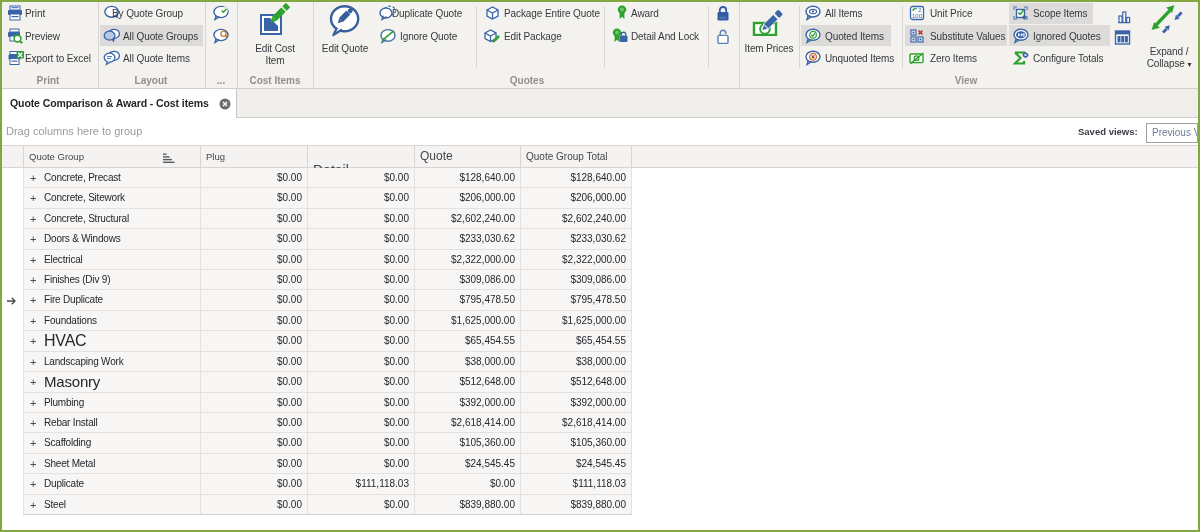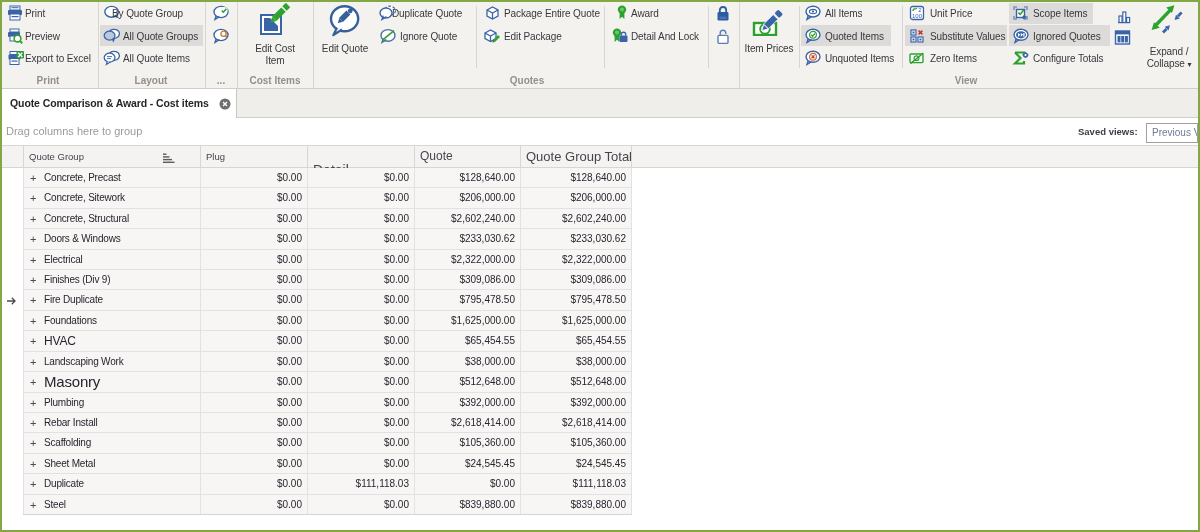--- a/index.html
+++ b/index.html
@@ -351,21 +351,21 @@
 <div class="a" style="left:23px;top:146px;width:1px;height:21px;background:#d8d5d2"></div>
 <div class="a" style="left:200px;top:146px;width:1px;height:21px;background:#d8d5d2"></div>
 <div class="a" style="left:307px;top:146px;width:1px;height:21px;background:#d8d5d2"></div>
 <div class="a" style="left:414px;top:146px;width:1px;height:21px;background:#d8d5d2"></div>
 <div class="a" style="left:520px;top:146px;width:1px;height:21px;background:#d8d5d2"></div>
 <div class="a" style="left:631px;top:146px;width:1px;height:21px;background:#d8d5d2"></div>
 <div class="a" style="left:29px;top:146px;height:21px;line-height:21px;font-size:9.5px;color:#44444c;white-space:nowrap">Quote Group</div>
 <div class="a" style="left:206px;top:146px;height:21px;line-height:21px;font-size:9.5px;color:#44444c;white-space:nowrap">Plug</div>
 <div class="a" style="left:313px;top:160px;height:21px;line-height:21px;font-size:14px;color:#44444c;white-space:nowrap">Detail</div>
 <div class="a" style="left:420px;top:146px;height:21px;line-height:21px;font-size:12px;color:#44444c;white-space:nowrap">Quote</div>
-<div class="a" style="left:526px;top:146px;height:21px;line-height:21px;font-size:13px;color:#44444c;white-space:nowrap">Quote Group Total</div>
+<div class="a" style="left:526px;top:146px;height:21px;line-height:21px;font-size:10px;color:#44444c;white-space:nowrap">Quote Group Total</div>
 <div class="a" style="left:163px;top:153px">
     <svg width="12" height="11" viewBox="0 0 12 11">
       <g fill="#5a5a60">
         <rect x="0" y="0.5" width="3.5" height="1.4"></rect>
         <rect x="0" y="3.2" width="6.5" height="1.4"></rect>
         <rect x="0" y="5.9" width="9" height="1.4"></rect>
         <rect x="0" y="8.6" width="11.5" height="1.4"></rect>
       </g>
     </svg>
   </div>
@@ -429,21 +429,21 @@
 <div class="a" style="left:23px;top:310.87px;width:608px;height:20.41px;border-bottom:1px solid #e4e2e0">
     <span style="position:absolute;left:7px;top:0;line-height:20.41px;font-size:11px;color:#4a4a4a">+</span>
     <span style="position:absolute;left:21px;top:0;line-height:20.41px;font-size:10px;letter-spacing:-0.2px;color:#26262e;white-space:nowrap">Foundations</span>
     <span style="position:absolute;left:177px;width:102px;top:0;line-height:20.41px;font-size:10px;color:#26262e;text-align:right;display:inline-block">$0.00</span>
     <span style="position:absolute;left:284px;width:102px;top:0;line-height:20.41px;font-size:10px;color:#26262e;text-align:right;display:inline-block">$0.00</span>
     <span style="position:absolute;left:391px;width:101px;top:0;line-height:20.41px;font-size:10px;color:#26262e;text-align:right;display:inline-block">$1,625,000.00</span>
     <span style="position:absolute;left:497px;width:106px;top:0;line-height:20.41px;font-size:10px;color:#26262e;text-align:right;display:inline-block">$1,625,000.00</span>
   </div>
 <div class="a" style="left:23px;top:331.28px;width:608px;height:20.41px;border-bottom:1px solid #e4e2e0">
     <span style="position:absolute;left:7px;top:0;line-height:20.41px;font-size:11px;color:#4a4a4a">+</span>
-    <span style="position:absolute;left:21px;top:0;line-height:20.41px;font-size:12px;letter-spacing:-0.2px;color:#26262e;white-space:nowrap">HVAC</span>
+    <span style="position:absolute;left:21px;top:0;line-height:20.41px;font-size:16px;letter-spacing:-0.2px;color:#26262e;white-space:nowrap">HVAC</span>
     <span style="position:absolute;left:177px;width:102px;top:0;line-height:20.41px;font-size:10px;color:#26262e;text-align:right;display:inline-block">$0.00</span>
     <span style="position:absolute;left:284px;width:102px;top:0;line-height:20.41px;font-size:10px;color:#26262e;text-align:right;display:inline-block">$0.00</span>
     <span style="position:absolute;left:391px;width:101px;top:0;line-height:20.41px;font-size:10px;color:#26262e;text-align:right;display:inline-block">$65,454.55</span>
     <span style="position:absolute;left:497px;width:106px;top:0;line-height:20.41px;font-size:10px;color:#26262e;text-align:right;display:inline-block">$65,454.55</span>
   </div>
 <div class="a" style="left:23px;top:351.69px;width:608px;height:20.41px;border-bottom:1px solid #e4e2e0">
     <span style="position:absolute;left:7px;top:0;line-height:20.41px;font-size:11px;color:#4a4a4a">+</span>
     <span style="position:absolute;left:21px;top:0;line-height:20.41px;font-size:10px;letter-spacing:-0.2px;color:#26262e;white-space:nowrap">Landscaping Work</span>
     <span style="position:absolute;left:177px;width:102px;top:0;line-height:20.41px;font-size:10px;color:#26262e;text-align:right;display:inline-block">$0.00</span>
     <span style="position:absolute;left:284px;width:102px;top:0;line-height:20.41px;font-size:10px;color:#26262e;text-align:right;display:inline-block">$0.00</span>

